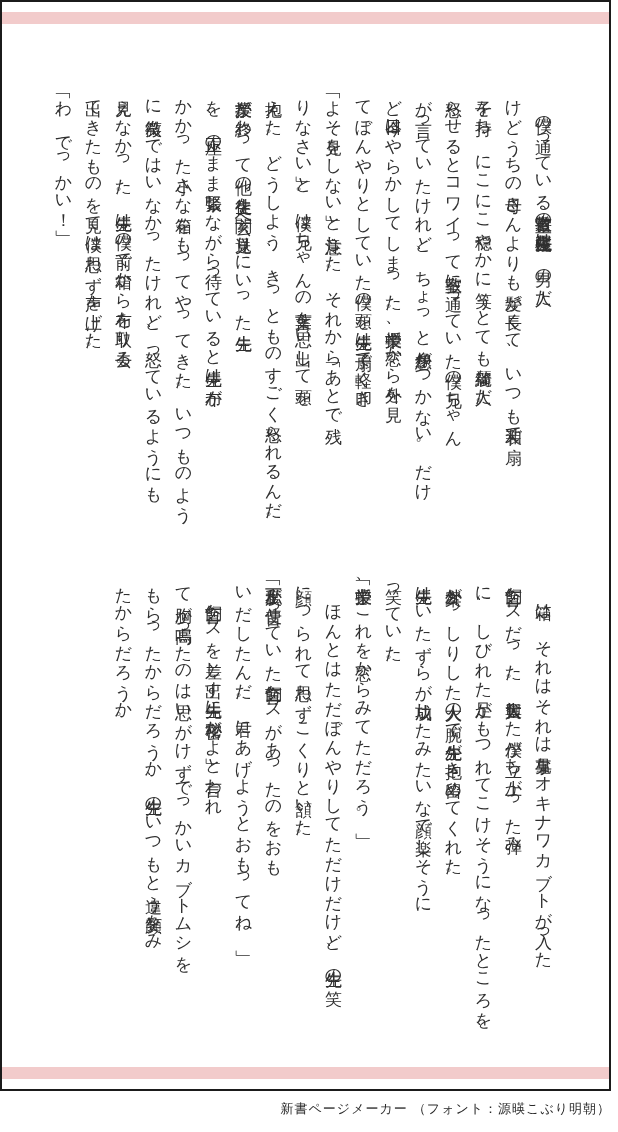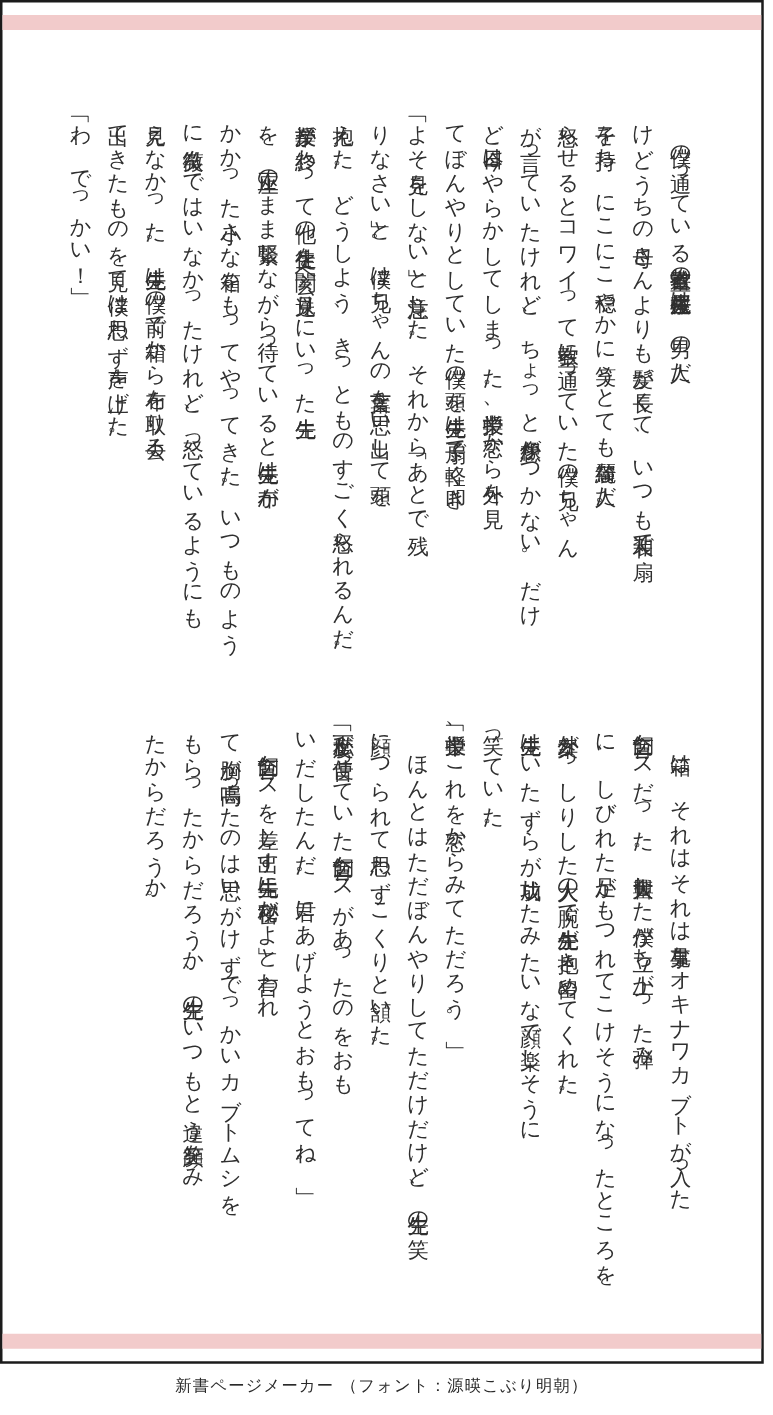--- a/index.html
+++ b/index.html
@@ -34,21 +34,21 @@
     letter-spacing:0;
   }
   .block1{top:86px;right:50px;}
   .block2{top:573px;right:50px;}
   .tline{
     line-height:30px;
     white-space:pre;
   }
   .caption{
     position:absolute;top:1100px;left:0;width:611px;
-    text-align:center;font-size:13px;color:#2a2a2a;
+    text-align:right;font-size:13px;color:#2a2a2a;
     letter-spacing:1px;
   }
 </style>
 </head>
 <body>
 
 <div class="page-box">
   <div class="bar bar-top"></div>
 
   <div class="vtext block1">

